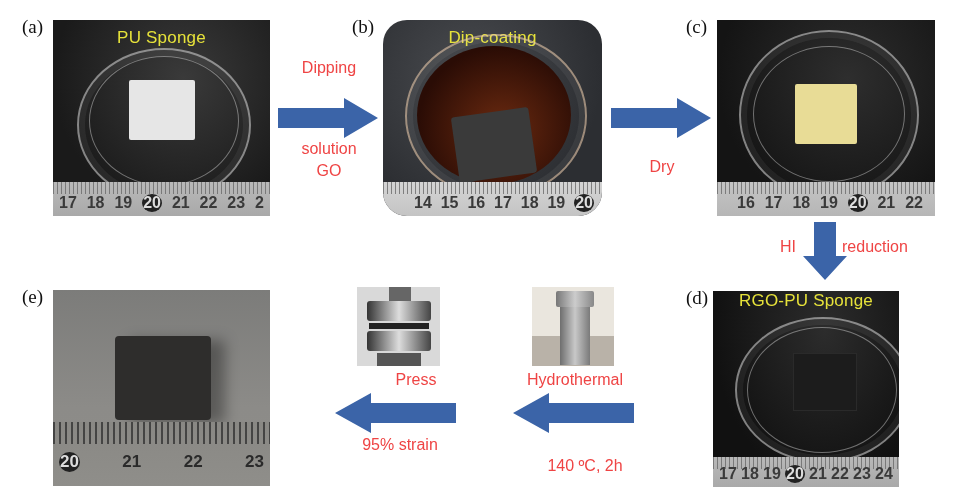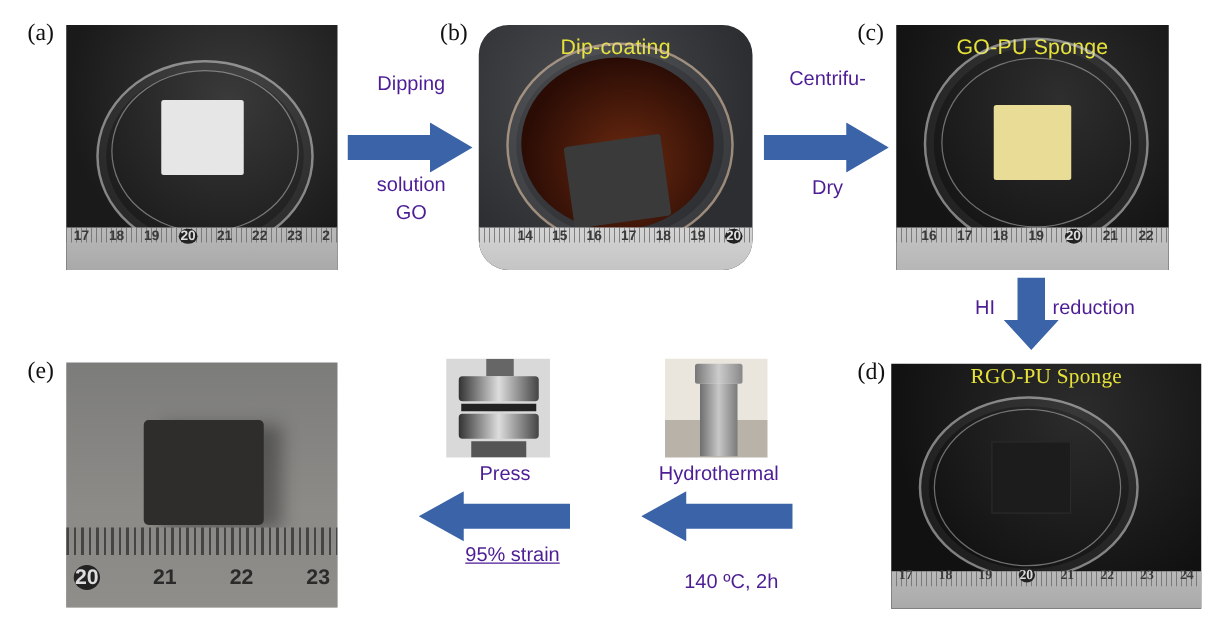--- a/index.html
+++ b/index.html
@@ -10,31 +10,32 @@
   .photo { position: absolute; overflow: hidden; }
   .photo-title { position: absolute; left: 0; right: 0; text-align: center; color: #e6e23a;
                  font-size: 17px; top: 8px; letter-spacing: 0.2px; }
   .dish { position: absolute; border-radius: 50%; border: 2px solid rgba(220,220,220,0.55);
           box-shadow: inset 0 0 0 6px rgba(255,255,255,0.06); }
   .dish-inner { position: absolute; border-radius: 50%; border: 1px solid rgba(220,220,220,0.45); }
   .ruler { position: absolute; left: 0; right: 0; bottom: 0; height: 34px;
            background: linear-gradient(#b9b9b9, #a9a9a9); }
   .ruler .ticks { position: absolute; left: 0; right: 0; top: 0; height: 12px;
            background: repeating-linear-gradient(90deg, #6a6a6a 0 1px, transparent 1px 4px); opacity: 0.8; }
-  .ruler .nums { position: absolute; left: 0; right: 0; bottom: 21px; display: flex;
-           justify-content: space-between; padding: 0 6px; font-size: 11px; color: #3a3a3a; font-weight: bold; }
+  .ruler .nums { position: absolute; left: 0; right: 0; bottom: 4px; display: flex;
+           justify-content: space-between; padding: 0 6px; font-size: 16px; color: #3a3a3a; font-weight: bold; }
   .ruler .nums span.circ { background: #222; color: #ddd; border-radius: 50%; padding: 0 1px; }
-  .step-text { position: absolute; text-align: center; font-size: 16px; color: #4c1d95; line-height: 22px; }
+  .step-text { position: absolute; text-align: center; font-size: 16px; color: #ef4444; line-height: 22px; }
   .arrow svg { display: block; }
 </style>
 </head>
 <body>
 
 <div class="panel-label" style="left:22px;top:16px;">(a)</div>
 <div class="photo" style="left:53px;top:20px;width:217px;height:196px;background:radial-gradient(ellipse at 60% 30%, #3a3a3a, #1a1a1a 70%);">
+  <div class="photo-title">PU Sponge</div>
   <div class="dish" style="left:24px;top:28px;width:170px;height:150px;"></div>
   <div class="dish-inner" style="left:36px;top:36px;width:148px;height:128px;"></div>
   <div class="abs" style="left:76px;top:60px;width:66px;height:60px;background:#e6e6e6;border-radius:2px;"></div>
   <div class="ruler">
     <div class="ticks"></div>
     <div class="nums">
       <span>17</span>
       <span>18</span>
       <span>19</span>
       <span class="circ">20</span>
@@ -73,34 +74,32 @@
       <span>16</span>
       <span>17</span>
       <span>18</span>
       <span>19</span>
       <span class="circ">20</span>
     </div>
   </div>
 </div>
 
 <div class="step-text" style="left:612px;top:53px;width:100px;">
-  <div>Centrifu-</div>
 </div>
 <div class="arrow abs" style="left:611px;top:98px;">
   <svg width="102" height="40">
       <polygon points="0,10 66,10 66,0 100,20 66,40 66,30 0,30" fill="#3b64a8"></polygon>
     </svg>
 </div>
-<div class="step-text" style="left:612px;top:140px;width:100px;">
+<div class="step-text" style="left:612px;top:156px;width:100px;">
   <div>Dry</div>
 </div>
 
 <div class="panel-label" style="left:686px;top:16px;">(c)</div>
 <div class="photo" style="left:717px;top:20px;width:218px;height:196px;background:radial-gradient(ellipse at 60% 30%, #2e2e2e, #141414 70%);">
-  <div class="photo-title">GO-PU Sponge</div>
   <div class="dish" style="left:22px;top:10px;width:176px;height:166px;"></div>
   <div class="dish-inner" style="left:36px;top:26px;width:150px;height:134px;"></div>
   <div class="abs" style="left:78px;top:64px;width:62px;height:60px;background:#e8dc96;border-radius:2px;"></div>
   <div class="ruler" style="background:linear-gradient(#c4c4c4,#b6b6b6);">
     <div class="ticks"></div>
     <div class="nums" style="padding:0 12px 0 20px;">
       <span>16</span>
       <span>17</span>
       <span>18</span>
       <span>19</span>
@@ -113,21 +112,21 @@
 
 <div class="step-text" style="left:773px;top:236px;width:30px;">HI</div>
 <div class="arrow abs" style="left:803px;top:222px;">
   <svg width="44" height="58">
       <polygon points="11,0 33,0 33,34 44,34 22,58 0,34 11,34" fill="#3b64a8"></polygon>
     </svg>
 </div>
 <div class="step-text" style="left:842px;top:236px;width:90px;text-align:left;">reduction</div>
 
 <div class="panel-label" style="left:686px;top:287px;">(d)</div>
-<div class="photo" style="left:713px;top:291px;width:248px;height:196px;background:radial-gradient(ellipse at 60% 20%, #2c2c2c, #111 70%);font-family:Liberation Serif, serif;">
+<div class="photo" style="left:713px;top:291px;width:186px;height:196px;background:radial-gradient(ellipse at 60% 20%, #2c2c2c, #111 70%);">
   <div class="photo-title" style="top:0px;">RGO-PU Sponge</div>
   <div class="dish" style="left:22px;top:26px;width:172px;height:142px;"></div>
   <div class="dish-inner" style="left:34px;top:36px;width:148px;height:124px;"></div>
   <div class="abs" style="left:80px;top:62px;width:62px;height:56px;background:#1c1c1c;border:1px solid #2a2a2a;"></div>
   <div class="ruler" style="height:30px;">
     <div class="ticks"></div>
     <div class="nums">
       <span>17</span>
       <span>18</span>
       <span>19</span>
@@ -152,27 +151,27 @@
 </div>
 <div class="step-text" style="left:530px;top:455px;width:110px;">140 ºC, 2h</div>
 
 <div class="photo" style="left:357px;top:287px;width:83px;height:79px;background:#d9d9d9;">
   <div class="abs" style="left:32px;top:0px;width:22px;height:14px;background:#666;"></div>
   <div class="abs" style="left:10px;top:14px;width:64px;height:20px;background:linear-gradient(90deg,#333,#ddd,#444);border-radius:3px;"></div>
   <div class="abs" style="left:12px;top:36px;width:60px;height:6px;background:#222;"></div>
   <div class="abs" style="left:10px;top:44px;width:64px;height:20px;background:linear-gradient(90deg,#333,#ddd,#444);border-radius:3px;"></div>
   <div class="abs" style="left:20px;top:66px;width:44px;height:13px;background:#555;"></div>
 </div>
-<div class="step-text" style="left:364px;top:369px;width:80px;">Press</div>
+<div class="step-text" style="left:376px;top:369px;width:80px;">Press</div>
 <div class="arrow abs" style="left:335px;top:393px;">
   <svg width="122" height="40">
       <polygon points="121,10 36,10 36,0 0,20 36,40 36,30 121,30" fill="#3b64a8"></polygon>
     </svg>
 </div>
-<div class="step-text" style="left:355px;top:434px;width:110px;text-decoration:underline;">95% strain</div>
+<div class="step-text" style="left:345px;top:434px;width:110px;">95% strain</div>
 
 <div class="panel-label" style="left:22px;top:286px;">(e)</div>
 <div class="photo" style="left:53px;top:290px;width:217px;height:196px;background:linear-gradient(#7c7c7a, #8c8b88 60%, #8e8d89);">
   <div class="abs" style="left:62px;top:46px;width:96px;height:84px;background:#2e2d2c;border-radius:4px;box-shadow:14px 4px 14px rgba(0,0,0,0.35);"></div>
   <div class="ruler" style="height:64px;background:linear-gradient(#898884,#8f8e8a);">
     <div class="ticks" style="height:22px;background:repeating-linear-gradient(90deg,#333 0 2px, transparent 2px 6px);"></div>
     <div class="nums" style="font-size:17px;color:#2a2a2a;padding:0 6px 4px 6px;bottom:10px;">
       <span class="circ">20</span>
       <span>21</span>
       <span>22</span>

